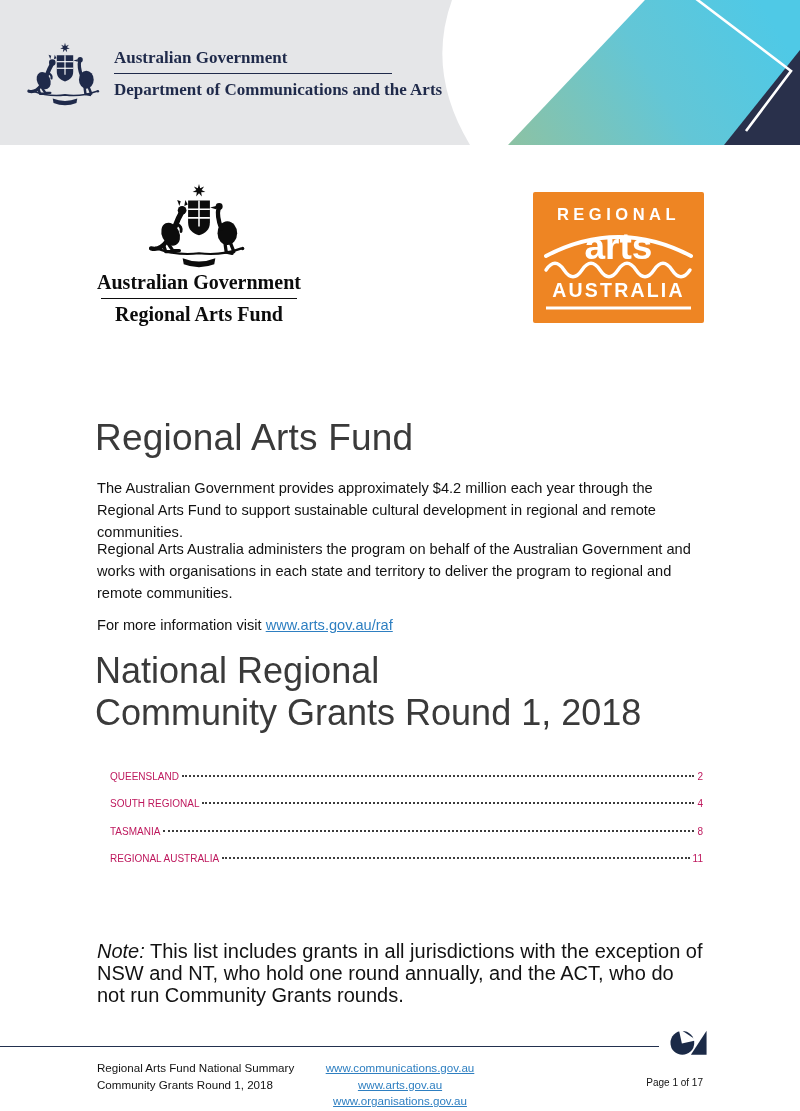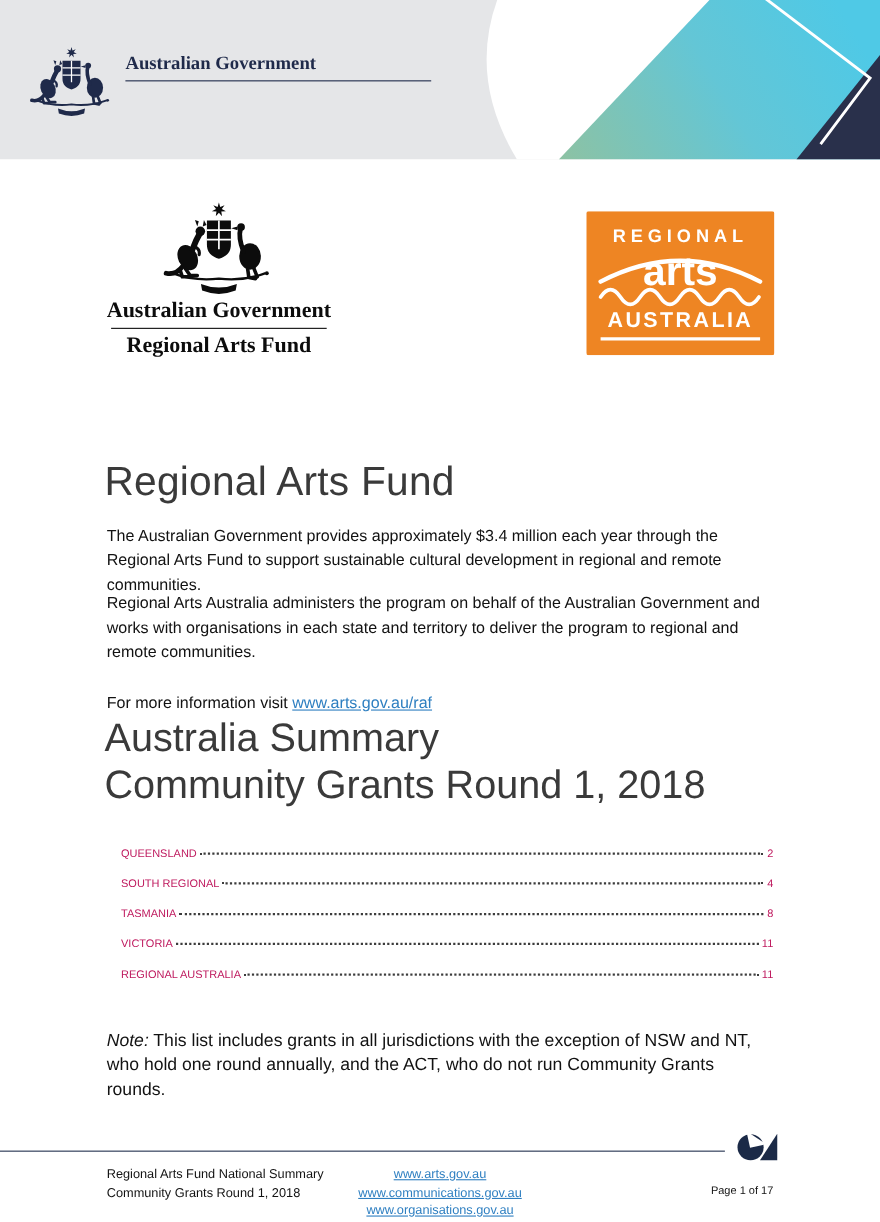--- a/index.html
+++ b/index.html
@@ -25,32 +25,32 @@
     font-size:20px;margin-top:3px;}
   .raf-rule{width:196px;margin:4px auto 4px auto;border-bottom:1.4px solid #0c0c0c;}
   .raf-name{font-family:"Liberation Serif","DejaVu Serif",serif;font-weight:bold;font-size:20px;}
   .raa-logo{position:absolute;left:533px;top:192px;width:171px;height:131px;text-align:right;}
   
   .page-title{position:absolute;left:95px;top:392px;width:610px;
     font-size:37px;font-weight:400;color:#3a3a3a;letter-spacing:.2px;}
   .para{position:absolute;left:97px;width:608px;font-size:14.6px;line-height:22px;color:#121212;}
   .p1{top:462px;}
   .p2{top:523px;}
-  .p3{top:614px;}
+  .p3{top:599px;}
   a.link{color:#2e7fc1;text-decoration:underline;cursor:pointer;}
   .section-title{position:absolute;left:95px;width:610px;
     font-size:36px;font-weight:400;color:#3a3a3a;line-height:42px;}
   .st1{top:650px;}
   .st2{top:692px;}
   .toc{position:absolute;left:110px;top:757px;width:593px;}
   .toc-row{display:flex;align-items:flex-end;height:27.6px;font-size:10px;color:#be185d;cursor:pointer;}
   .toc-label{white-space:nowrap;padding-bottom:3px;}
   .toc-leader{flex:1;border-bottom:2px dotted #3c3c3c;margin:0 3px 8px 3px;}
   .toc-page{white-space:nowrap;padding-bottom:3px;}
-  .note{position:absolute;left:97px;top:920px;width:608px;font-size:16px;line-height:22px;color:#121212;}
+  .note{position:absolute;left:97px;top:920px;width:608px;font-size:20px;line-height:22px;color:#121212;}
   .note .it{font-style:italic;}
   
   .footer-rule{position:absolute;left:0;top:1046px;width:659px;border-bottom:1.6px solid #22304e;}
   .brandmark{position:absolute;left:670px;top:1029px;width:38px;height:27px;}
   .footer-left{position:absolute;left:97px;top:1060px;font-size:11.6px;line-height:16.5px;color:#121212;}
   .footer-center{position:absolute;left:290px;top:1060px;width:220px;text-align:center;
     font-size:11.6px;line-height:16.5px;}
   .footer-center a{display:inline-block;}
   .footer-right{position:absolute;left:560px;top:1077px;width:143px;text-align:right;
     font-size:10px;color:#121212;}
@@ -106,20 +106,21 @@
     <path d="M800,50 L800,145 L724,145 Z" fill="#29304b"></path>
     <polyline points="695,-2 791,71 746,131" stroke="#ffffff" stroke-width="2.6" fill="none"></polyline>
   </svg>
   <div class="header-inner">
     <svg class="coa-header" viewBox="0 0 100 78">
         <use href="#coa"></use>
       </svg>
     <div class="header-text">
       <div class="header-org">Australian Government</div>
       <div class="header-rule"></div>
+      <div class="header-dept">Department of Communications and the Arts</div>
     </div>
   </div>
 </div>
 
 <div class="raf-logo">
   <svg class="coa" viewBox="0 0 100 78">
       <use href="#coa"></use>
     </svg>
   <div class="raf-org">Australian Government</div>
   <div class="raf-rule"></div>
@@ -133,47 +134,42 @@
     <path d="M13,64 Q85.5,26 158,64" stroke="#fff" stroke-width="4" fill="none" stroke-linecap="round"></path>
     <text x="85.5" y="67" text-anchor="middle" fill="#fff" font-family="Liberation Sans, sans-serif" font-size="37" font-weight="bold">arts</text>
     <path d="M13,78 c6,-9 12,-9 18,0 c6,9 12,9 18,0 c6,-9 12,-9 18,0 c6,9 12,9 18,0 c6,-9 12,-9 18,0 c6,9 12,9 18,0 c6,-9 12,-9 18,0 c6,9 12,9 18,0" stroke="#fff" stroke-width="3.4" fill="none" stroke-linecap="round"></path>
     <text x="85.5" y="105" text-anchor="middle" fill="#fff" font-family="Liberation Sans, sans-serif" font-size="19.5" font-weight="bold" letter-spacing="2.2">AUSTRALIA</text>
     <line x1="13" y1="116" x2="158" y2="116" stroke="#fff" stroke-width="3"></line>
   </svg>
 </div>
 
 <h1 class="page-title">Regional Arts Fund</h1>
 
-<p class="para p1">The Australian Government provides approximately $3.4 million each year through the Regional Arts Fund to support sustainable cultural development in regional and remote communities.</p>
+<p class="para p1">The Australian Government provides approximately $4.2 million each year through the Regional Arts Fund to support sustainable cultural development in regional and remote communities.</p>
 <p class="para p2">Regional Arts Australia administers the program on behalf of the Australian Government and works with organisations in each state and territory to deliver the program to regional and remote communities.</p>
 <p class="para p3"><span>For more information visit </span><a class="link">www.arts.gov.au/raf</a></p>
 
-<div class="section-title st1">Australia Summary</div>
+<div class="section-title st1">National Regional</div>
 <div class="section-title st2">Community Grants Round 1, 2018</div>
 
 <div class="toc">
   <div class="toc-row">
     <span class="toc-label">QUEENSLAND</span>
     <span class="toc-leader"></span>
     <span class="toc-page">2</span>
   </div>
   <div class="toc-row">
     <span class="toc-label">SOUTH REGIONAL</span>
     <span class="toc-leader"></span>
     <span class="toc-page">4</span>
   </div>
   <div class="toc-row">
     <span class="toc-label">TASMANIA</span>
     <span class="toc-leader"></span>
     <span class="toc-page">8</span>
-  </div>
-  <div class="toc-row">
-    <span class="toc-label">VICTORIA</span>
-    <span class="toc-leader"></span>
-    <span class="toc-page">11</span>
   </div>
   <div class="toc-row">
     <span class="toc-label">REGIONAL AUSTRALIA</span>
     <span class="toc-leader"></span>
     <span class="toc-page">11</span>
   </div>
 </div>
 
 <p class="note"><span class="it">Note:</span><span> This list includes grants in all jurisdictions with the exception of NSW and NT, who hold one round annually, and the ACT, who do not run Community Grants rounds.</span></p>
 
@@ -181,17 +177,17 @@
 <svg class="brandmark" viewBox="0 0 40 28">
   <circle cx="13" cy="14.5" r="12.5" fill="#1b2a47"></circle>
   <polygon points="12.5,15 9,-1 28,11.5" fill="#ffffff"></polygon>
   <polygon points="22,27 38.5,27 38.5,1.5" fill="#1b2a47"></polygon>
 </svg>
 <div class="footer-left">
   <div>Regional Arts Fund National Summary</div>
   <div>Community Grants Round 1, 2018</div>
 </div>
 <div class="footer-center">
+  <div><a class="link">www.communications.gov.au</a></div>
   <div><a class="link">www.arts.gov.au</a></div>
-  <div><a class="link">www.communications.gov.au</a></div>
   <div><a class="link">www.organisations.gov.au</a></div>
 </div>
 <div class="footer-right">Page 1 of 17</div>
 
 </body></html>

